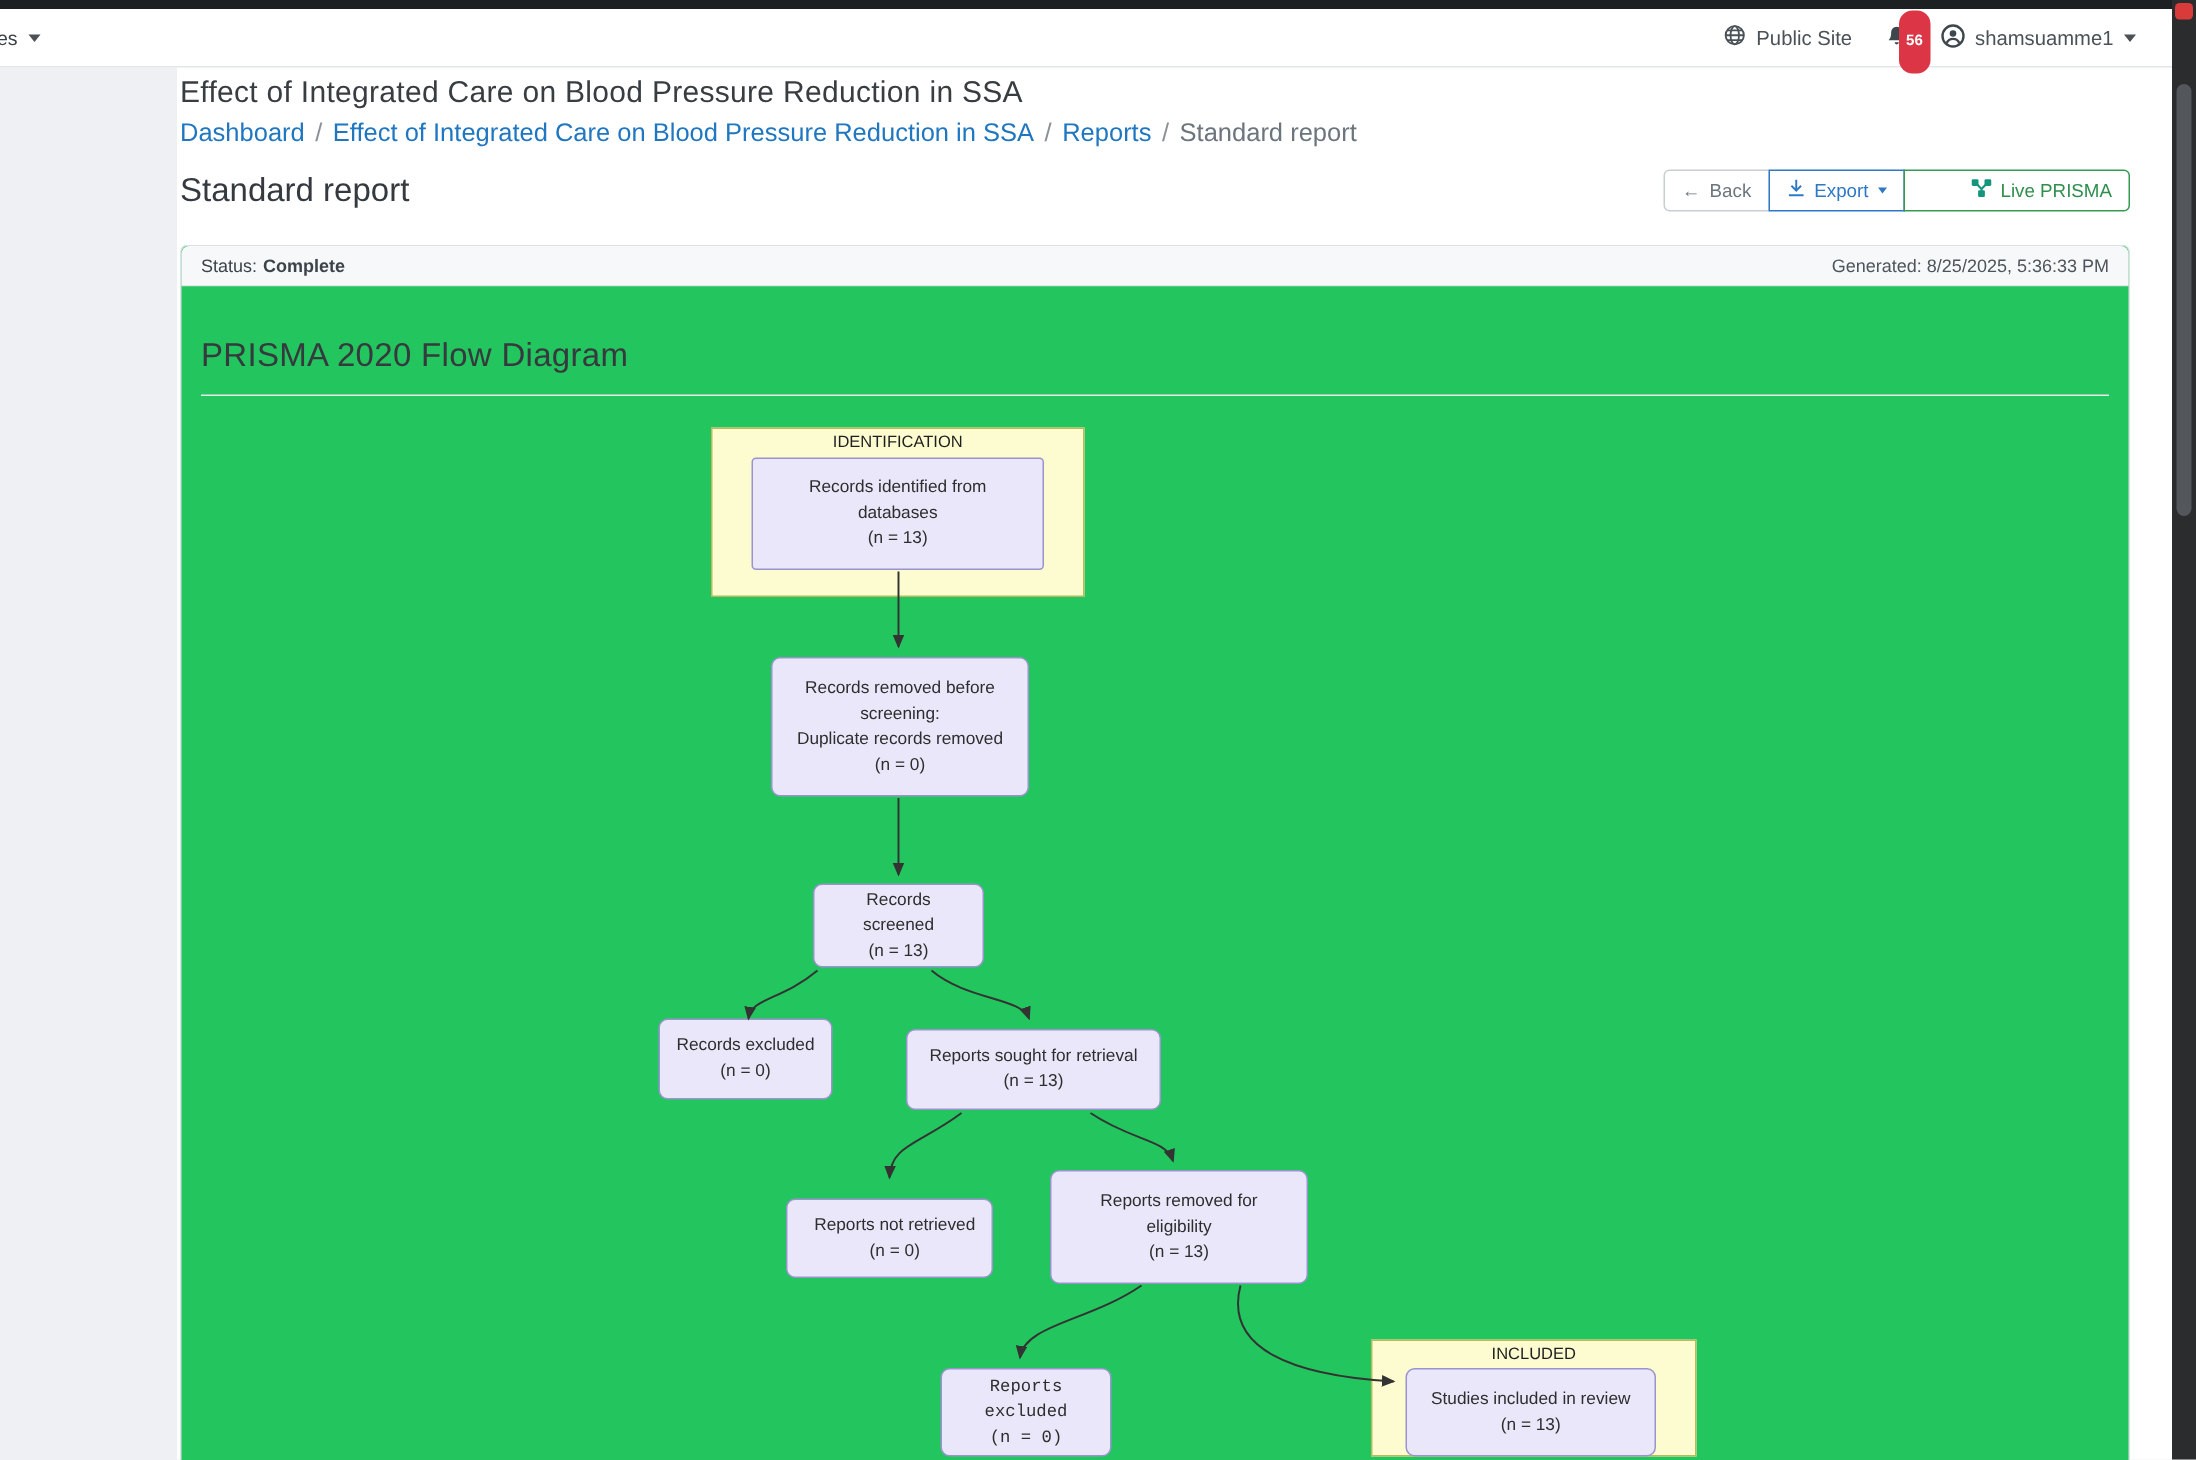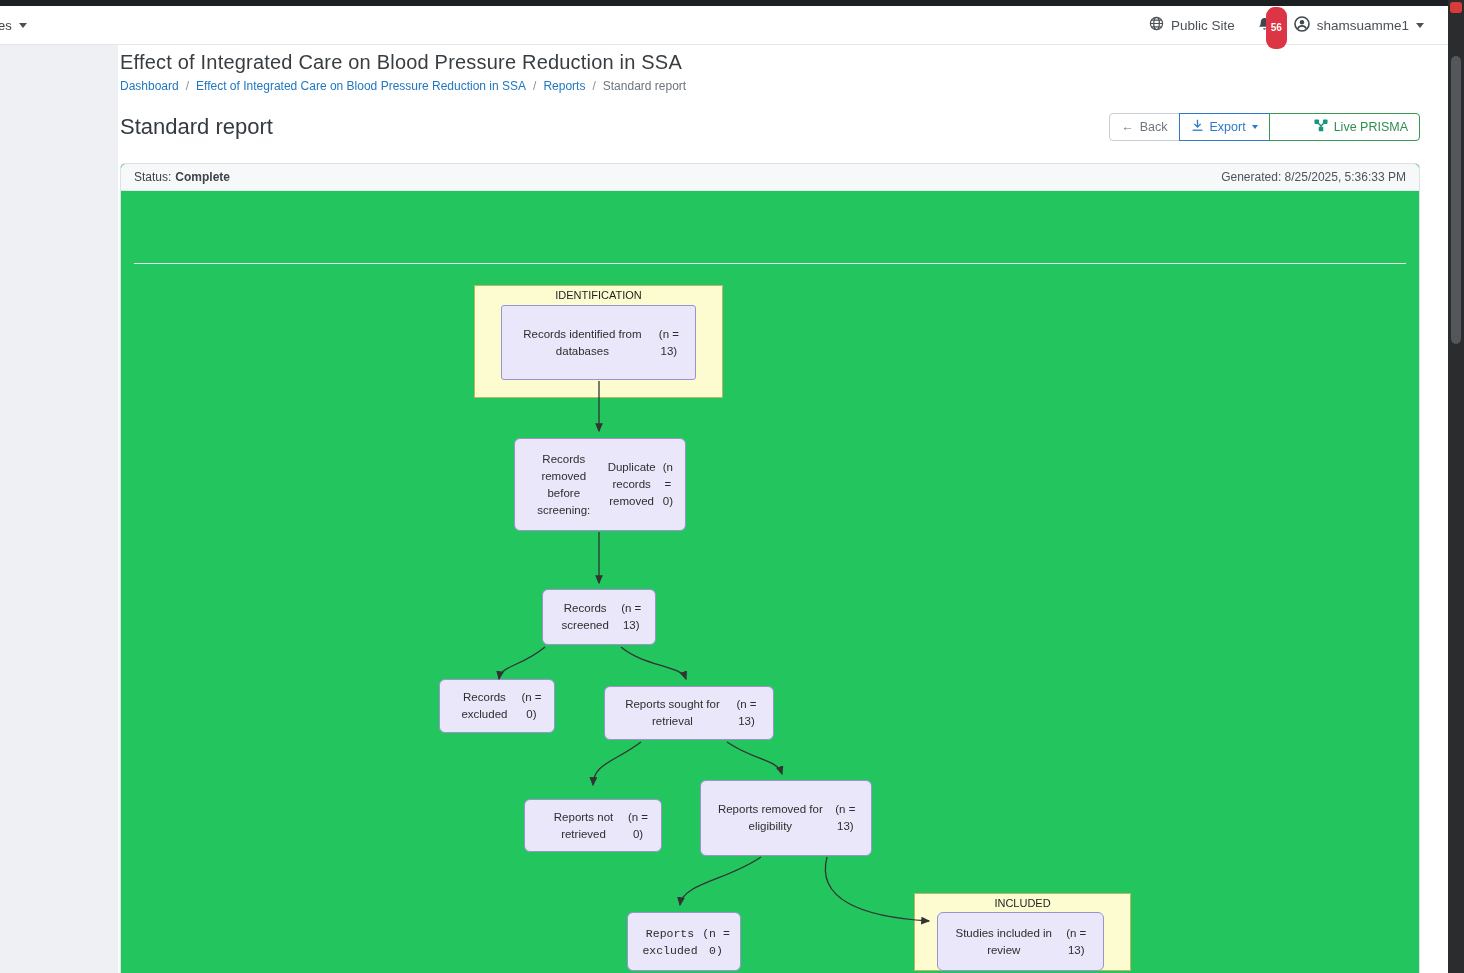--- a/index.html
+++ b/index.html
@@ -16,21 +16,21 @@
   .nav-left { display:flex; align-items:center; gap:6px; color:#3a4045; font-size:13px; padding-left:0; margin-left:-2px; }
   .nav-right { display:flex; align-items:center; gap:22px; padding-right:24px; color:#4a5157; font-size:13.5px; }
   .nav-item { display:flex; align-items:center; gap:7px; cursor:pointer; }
   .caret { width:0; height:0; border-left:4px solid transparent; border-right:4px solid transparent; border-top:5px solid #4a5157; display:inline-block; }
   .bell-wrap { position:relative; }
   .badge { position:absolute; top:-9px; left:9px; background:#dc3545; color:#fff; font-size:10px; font-weight:700; border-radius:9px; padding:16px 5px; line-height:1; }
 
   
   .panel { position:absolute; left:118px; top:45px; width:1330px; height:928px; background:#ffffff; }
   .page-title { position:absolute; left:2px; top:6px; font-size:20px; color:#383d42; font-weight:500; letter-spacing:.2px; }
-  .breadcrumb { position:absolute; left:2px; top:34px; font-size:12px; color:#8a9097; display:flex; gap:7px; align-items:center; }
+  .breadcrumb { position:absolute; left:2px; top:34px; font-size:17px; color:#8a9097; display:flex; gap:7px; align-items:center; }
   .breadcrumb a { color:#2077c1; text-decoration:none; cursor:pointer; }
   .crumb-current { color:#6c757d; }
   .report-heading { position:absolute; left:2px; top:69px; font-size:22px; color:#343a40; font-weight:500; }
 
   
   .btn-group { position:absolute; right:28px; top:68px; display:flex; }
   .btn { height:28px; display:flex; align-items:center; gap:6px; padding:0 11px; font-size:12.5px; background:#fff; cursor:pointer; white-space:nowrap; }
   .btn-back { border:1px solid #c8ced3; border-radius:4px 0 0 4px; color:#6c757d; }
   .btn-export { border:1px solid #2e78c7; color:#2e78c7; margin-left:-1px; }
   .btn-live { border:1px solid #379a53; border-radius:0 4px 4px 0; color:#2f8f4e; margin-left:-1px;padding-left:44px; }
@@ -41,21 +41,21 @@
   .card-header { height:27px; background:#f7f8f9; border-bottom:1px solid #e3e6e9; border-radius:5px 5px 0 0; display:flex; align-items:center; justify-content:space-between; padding:0 13px; font-size:12px; color:#3d434a; }
   .status-value { font-weight:700; margin-left:4px; }
   .generated { color:#4d545b; }
   .diagram-title { position:absolute; left:13px; top:60px; font-size:22px; font-weight:400; color:#36393d; letter-spacing:.2px; }
   .title-rule { position:absolute; left:13px; right:13px; top:99px; border-top:1px solid #e8ebee; }
 
   
   .diagram { position:absolute; left:0; top:149px; width:1300px; height:658px; }
   .sect { position:absolute; background:#fcfcd0; border:1px solid #b9b95f; }
   .sect-label { position:absolute; top:3px; left:0; right:0; text-align:center; font-size:11px; color:#1f1f1f; }
-  .pbox { position:absolute; background:#e9e7f9; border:1.5px solid #9b93cf; border-radius:6px; display:flex; flex-direction:row; align-items:center; justify-content:center; text-align:center; font-size:11.5px; line-height:17px; color:#2e2e2e; padding:4px 10px; }
+  .pbox { position:absolute; background:#e9e7f9; border:1.5px solid #9b93cf; border-radius:6px; display:flex; flex-direction:column; align-items:center; justify-content:center; text-align:center; font-size:11.5px; line-height:17px; color:#2e2e2e; padding:4px 10px; }
   .pbox.square { border-radius:3px; }
   svg.arrows { position:absolute; left:0; top:0; width:1300px; height:658px; pointer-events:none; }
 
   
   .sect-identification { left:353px; top:-28px; width:249px; height:113px; }
   .box-identified     { left:380px; top:-8px;  width:195px; height:75px; }
   .box-removed        { left:393px; top:125px; width:172px; height:93px; }
   .sect-screening     { left:291px; top:257px; width:486px; height:401px; }
   .box-screened       { left:421px; top:276px; width:114px; height:56px; }
   .box-rec-excluded   { left:318px; top:366px; width:116px; height:54px; }
@@ -155,20 +155,21 @@
   </div>
 
   <div class="card">
     <div class="card-header">
       <div>
         <span>Status:</span><span class="status-value">Complete</span>
       </div>
       <div class="generated">Generated: 8/25/2025, 5:36:33 PM</div>
     </div>
 
+    <div class="diagram-title">PRISMA 2020 Flow Diagram</div>
     <div class="title-rule"></div>
 
     <div class="diagram">
 
       <div class="sect sect-identification">
         <div class="sect-label">IDENTIFICATION</div>
       </div>
       <div class="sect sect-included">
         <div class="sect-label">INCLUDED</div>
       </div>

